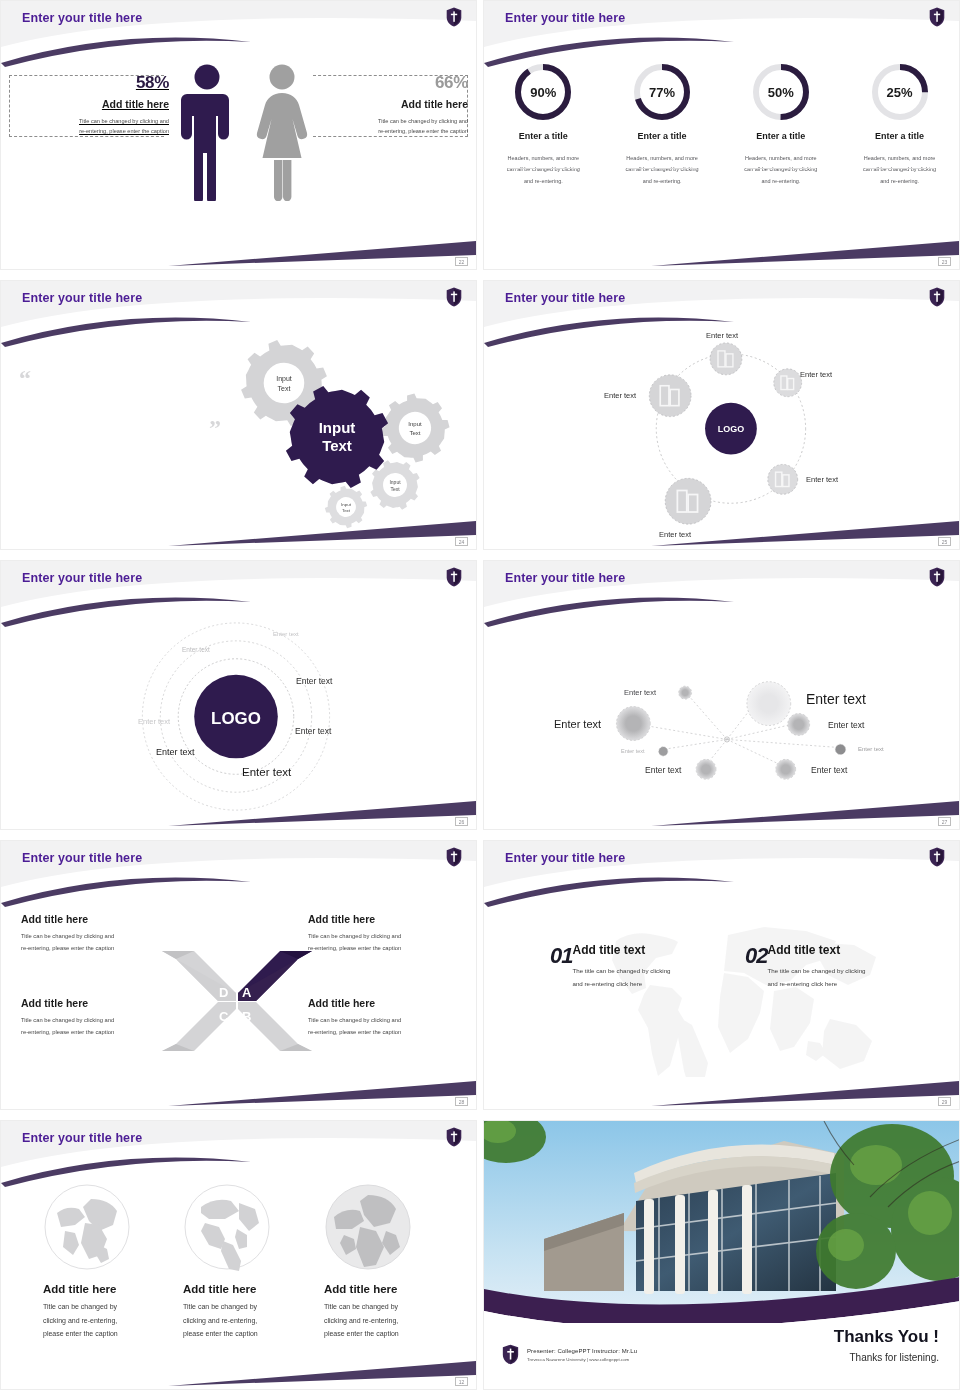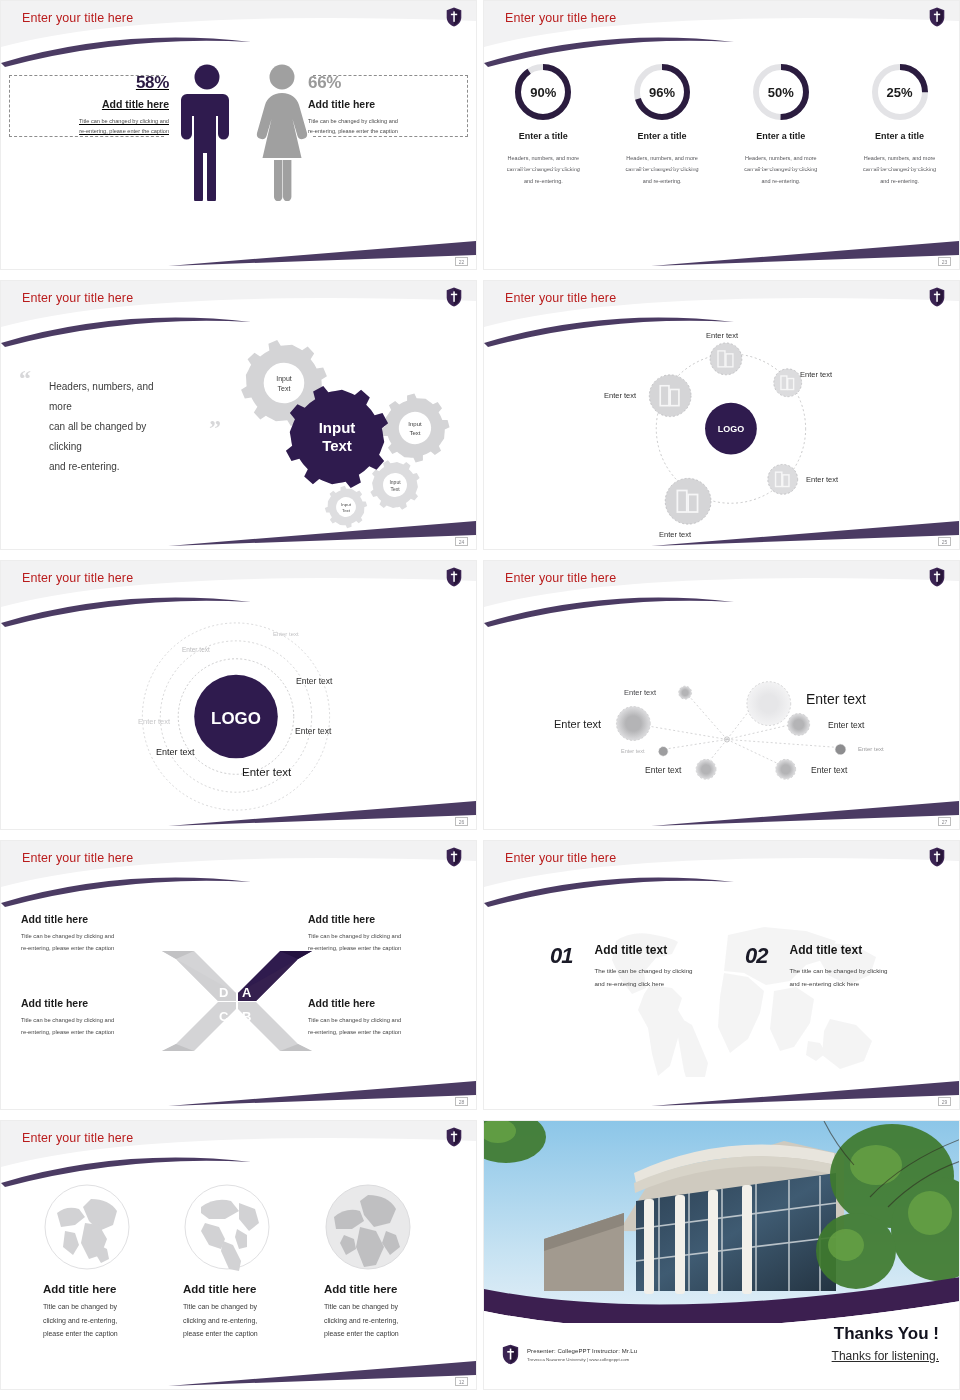--- a/index.html
+++ b/index.html
@@ -30,37 +30,37 @@
   .hdr {
     position: absolute; top: 0; left: 0; width: 100%; height: 46px;
     background: #f2f2f3;
     overflow: hidden;
   }
   .hdr-curve {
     position: absolute; top: 0; left: 0; width: 100%; height: 46px;
   }
   .title {
     position: absolute; top: 10px; left: 21px;
-    font-size: 12.5px; color: #b91c1c; font-weight: 400;
+    font-size: 12.5px; color: #4c1d95; font-weight: 700;
     letter-spacing: .1px; z-index: 4;
   }
   .shield { position: absolute; top: 6px; right: 14px; width: 16px; height: 20px; z-index: 5; }
   .botcurve { position: absolute; bottom: 0; left: 0; width: 100%; height: 34px; }
   .pgnum {
     position: absolute; right: 8px; bottom: 3px;
     width: 13px; height: 9px; border: 1px solid #bdbdbd;
     font-size: 5px; color: #8b8b90; text-align: center; line-height: 8px;
     background: #fff;
   }
   .body { position: absolute; top: 46px; left: 0; right: 0; bottom: 0; }
 
   
   .s1-col { position: absolute; top: 26px; width: 160px; }
   .s1-left { left: 8px; text-align: right; text-decoration: underline; }
-  .s1-right { right: 8px; text-align: left; }
+  .s1-right { right: 8px; text-align: right; }
   .s1-pct { font-size: 17px; font-weight: 700; letter-spacing: -.3px; }
   .s1-pct.m { color: #2a1a42; }
   .s1-pct.f { color: #9a9a9a; }
   .s1-ttl { font-size: 10.5px; font-weight: 700; color: #1d1d1d; margin-top: 5px; }
   .s1-txt { font-size: 5.6px; color: #4a4a4a; line-height: 1.85; margin-top: 6px; }
   .s1-dash { position: absolute; top: 28px; height: 62px; border: 1px dashed #8d8d8d; }
   .s1-dash.l { left: 8px; width: 155px; border-right: none; }
   .s1-dash.r { right: 8px; width: 155px; border-left: none; }
   .fig { position: absolute; top: 14px; }
   .fig.man { left: 178px; }
@@ -95,36 +95,36 @@
 
   
   .ringlbl { position: absolute; white-space: nowrap; }
 
   
   .s7-blk { position: absolute; width: 148px; }
   .s7-ttl { font-size: 10.5px; font-weight: 700; color: #1c1c1c; }
   .s7-txt { font-size: 5.8px; color: #464646; line-height: 2.1; margin-top: 5px; }
 
   
-  .s8-item { position: absolute; top: 56px; display: flex; gap: 22px; }
+  .s8-item { position: absolute; top: 56px; display: flex; gap: 0; }
   .s8-num { font-size: 22px; font-weight: 700; font-style: italic; color: #1b1b28; letter-spacing: -1px; }
   .s8-ttl { font-size: 12px; font-weight: 700; color: #161616; }
   .s8-txt { font-size: 6.2px; color: #3d3d3d; line-height: 2.1; margin-top: 7px; }
 
   
   .s9-col { position: absolute; top: 16px; width: 128px; }
   .s9-ttl { font-size: 11.5px; font-weight: 700; color: #1a1a1a; margin-top: 8px; }
   .s9-txt { font-size: 7px; color: #3b3b3b; line-height: 1.95; margin-top: 5px; }
 
   
   .s10 { position: relative; width: 477px; height: 270px; background: #fff; border: 1px solid #ededed; overflow: hidden; }
   .photo { position: absolute; top: 0; left: 0; width: 477px; height: 185px; overflow: hidden; }
   .thx { position: absolute; right: 20px; bottom: 26px; text-align: right; }
   .thx-main { font-size: 17px; font-weight: 700; color: #13131f; }
-  .thx-sub { font-size: 12px; color: #2b2b2b; margin-top: 5px; text-decoration: underline; }
+  .thx-sub { font-size: 10px; color: #2b2b2b; margin-top: 5px; }
   .pres { position: absolute; left: 18px; bottom: 24px; display: flex; align-items: center; gap: 8px; }
   .pres-l1 { font-size: 6px; color: #2d2d2d; letter-spacing: .1px; }
   .pres-l2 { font-size: 4.4px; color: #555; margin-top: 3px; }
 </style>
 </head>
 <body>
 
 <div class="deck">
 
   <div class="slide">
@@ -217,21 +217,21 @@
           <div class="s2-ttl">Enter a title</div>
           <div class="s2-txt">Headers, numbers, and more can all be changed by clicking and re-entering.</div>
         </div>
 
         <div class="s2-col">
           <div class="donut">
             <svg viewBox="0 0 62 62">
               <circle cx="31" cy="31" r="25" fill="none" stroke="#e3e3e6" stroke-width="6"></circle>
               <circle cx="31" cy="31" r="25" fill="none" stroke="#2b1c3f" stroke-width="6" stroke-dasharray="110 47.1" transform="rotate(-90 31 31)" stroke-linecap="butt"></circle>
             </svg>
-            <div class="val">96%</div>
+            <div class="val">77%</div>
           </div>
           <div class="s2-ttl">Enter a title</div>
           <div class="s2-txt">Headers, numbers, and more can all be changed by clicking and re-entering.</div>
         </div>
 
         <div class="s2-col">
           <div class="donut">
             <svg viewBox="0 0 62 62">
               <circle cx="31" cy="31" r="25" fill="none" stroke="#e3e3e6" stroke-width="6"></circle>
               <circle cx="31" cy="31" r="25" fill="none" stroke="#2b1c3f" stroke-width="6" stroke-dasharray="78.5 78.5" transform="rotate(-90 31 31)" stroke-linecap="butt"></circle>
@@ -276,25 +276,20 @@
     <svg class="shield" viewBox="0 0 16 20">
       <path d="M8 0.6 L15.3 3.2 V10.2 C15.3 15 11.8 18.2 8 19.4 C4.2 18.2 0.7 15 0.7 10.2 V3.2 Z" fill="#3a2352"></path>
       <path d="M8 2 L13.9 4.1 V10.2 C13.9 14.2 11 16.9 8 18 Z" fill="#271439"></path>
       <rect x="7.3" y="4.4" width="1.5" height="10.4" fill="#ffffff"></rect>
       <rect x="4.9" y="6.7" width="6.3" height="1.5" fill="#ffffff"></rect>
     </svg>
 
     <div class="body">
       <div class="qm a">“</div>
       <div class="qm b">”</div>
-      <div class="quote">
-        <div>Headers, numbers, and more</div>
-        <div>can all be changed by clicking</div>
-        <div>and re-entering.</div>
-      </div>
 
       <div class="gearwrap">
         <svg viewBox="0 0 230 224" width="230" height="224">
           <defs>
             <g id="gear10">
               <path d="M0,-50 L7,-48 A50 50 0 0 1 14,-46 L20,-52 L30,-45 L27,-37 A50 50 0 0 1 37,-27 L45,-30 L52,-20 L46,-14 A50 50 0 0 1 48,-7 L50,0 L48,7 A50 50 0 0 1 46,14 L52,20 L45,30 L37,27 A50 50 0 0 1 27,37 L30,45 L20,52 L14,46 A50 50 0 0 1 7,48 L0,50 L-7,48 A50 50 0 0 1 -14,46 L-20,52 L-30,45 L-27,37 A50 50 0 0 1 -37,27 L-45,30 L-52,20 L-46,14 A50 50 0 0 1 -48,7 L-50,0 L-48,-7 A50 50 0 0 1 -46,-14 L-52,-20 L-45,-30 L-37,-27 A50 50 0 0 1 -27,-37 L-30,-45 L-20,-52 L-14,-46 A50 50 0 0 1 -7,-48 Z"></path>
             </g>
           </defs>
 
           <g transform="translate(52,56) scale(0.78) rotate(12)">

